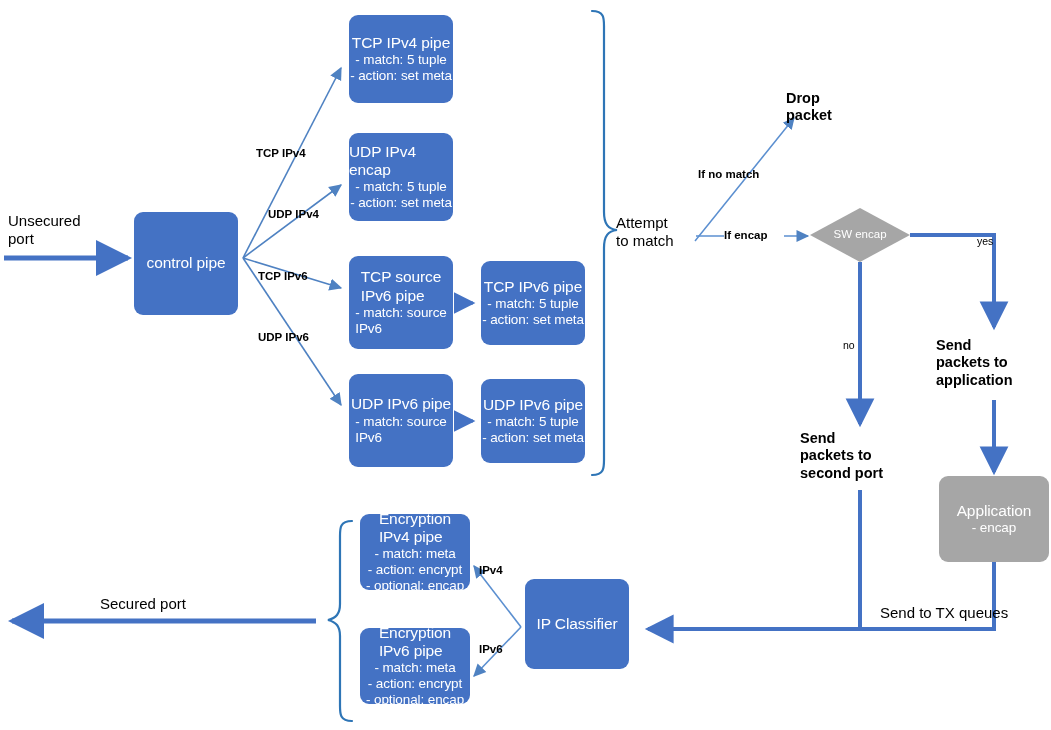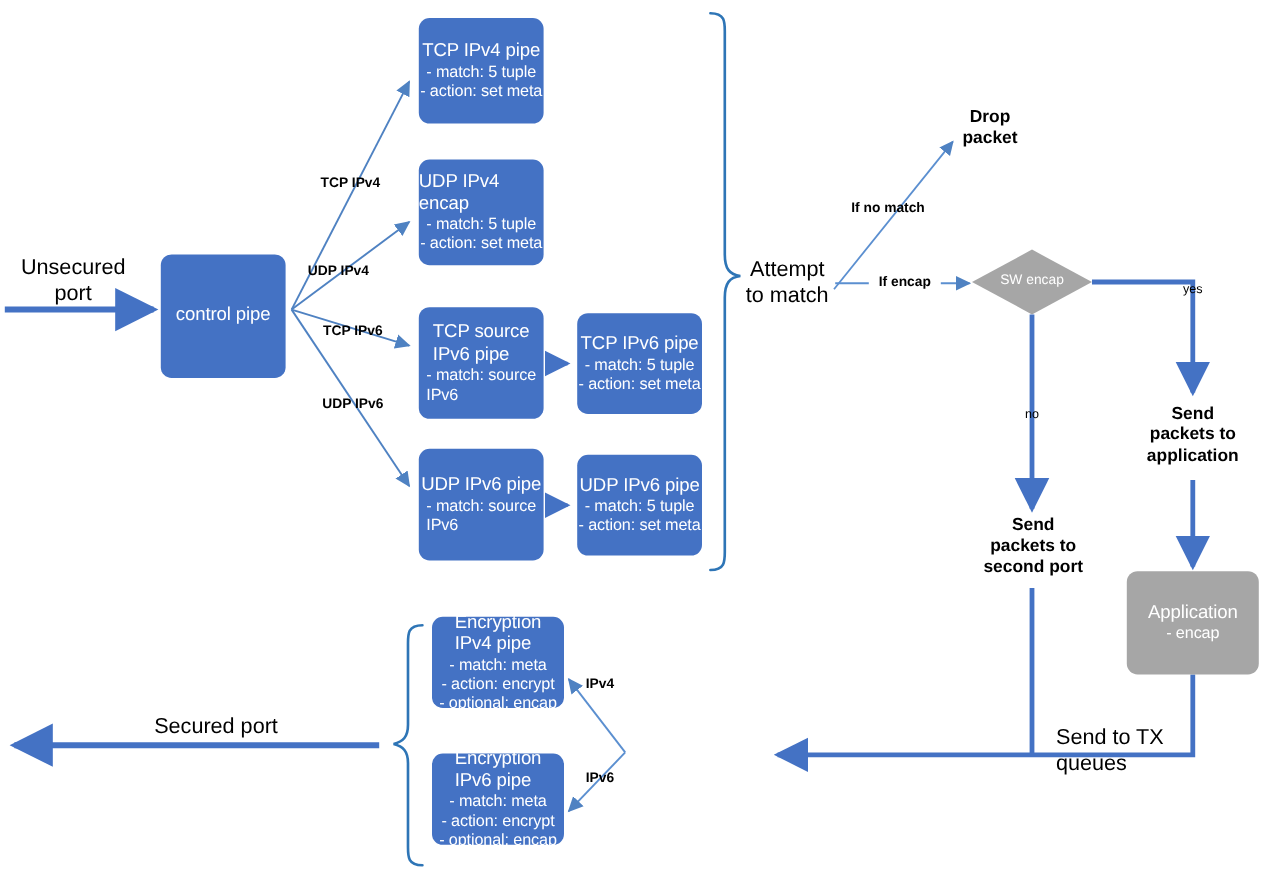--- a/index.html
+++ b/index.html
@@ -46,26 +46,25 @@
   .node .t2 {
     font-size: 13.5px;
     letter-spacing: -0.1px;
   }
   .node .small {
     font-size: 11.5px;
   }
   .lbl {
     position: absolute;
     color: #000000;
-    text-align: center;
     line-height: 1.2;
     white-space: pre-line;
   }
   .lbl.edge { font-size: 11.5px; font-weight: bold; }
-  .lbl.plain { font-size: 18px; }
+  .lbl.plain { font-size: 15px; }
   .lbl.big { font-size: 14.5px; font-weight: bold; }
   .lbl.tiny { font-size: 10.5px; }
 </style>
 </head>
 <body>
 
 <div id="canvas">
 
   <svg class="layer" viewBox="0 0 1051 730">
     <defs>
@@ -229,27 +228,30 @@
   </div>
 
   <div class="node blue" style="left:360px; top:628px; width:110px; height:76px;">
     <div class="t1" style="white-space:pre-line;">Encryption
 IPv6 pipe</div>
     <div class="t2">- match: meta</div>
     <div class="t2">- action: encrypt</div>
     <div class="t2">- optional: encap</div>
   </div>
 
+  <div class="node blue" style="left:525px; top:579px; width:104px; height:90px;">
+    <div class="t1">IP Classifier</div>
+  </div>
 
   <div class="lbl plain" style="left:8px; top:212px; width:106px;">Unsecured
 port</div>
 
   <div class="lbl edge" style="left:256px; top:147px; width:72px;">TCP IPv4</div>
 
-  <div class="lbl edge" style="left:246px; top:208px; width:72px;margin-top:12px;">UDP IPv4</div>
+  <div class="lbl edge" style="left:268px; top:208px; width:72px;">UDP IPv4</div>
 
   <div class="lbl edge" style="left:258px; top:270px; width:72px;">TCP IPv6</div>
 
   <div class="lbl edge" style="left:258px; top:331px; width:72px;">UDP IPv6</div>
 
   <div class="lbl plain" style="left:616px; top:214px; width:80px;">Attempt
 to match</div>
 
   <div class="lbl edge" style="left:698px; top:168px; width:84px;">If no match</div>
 

